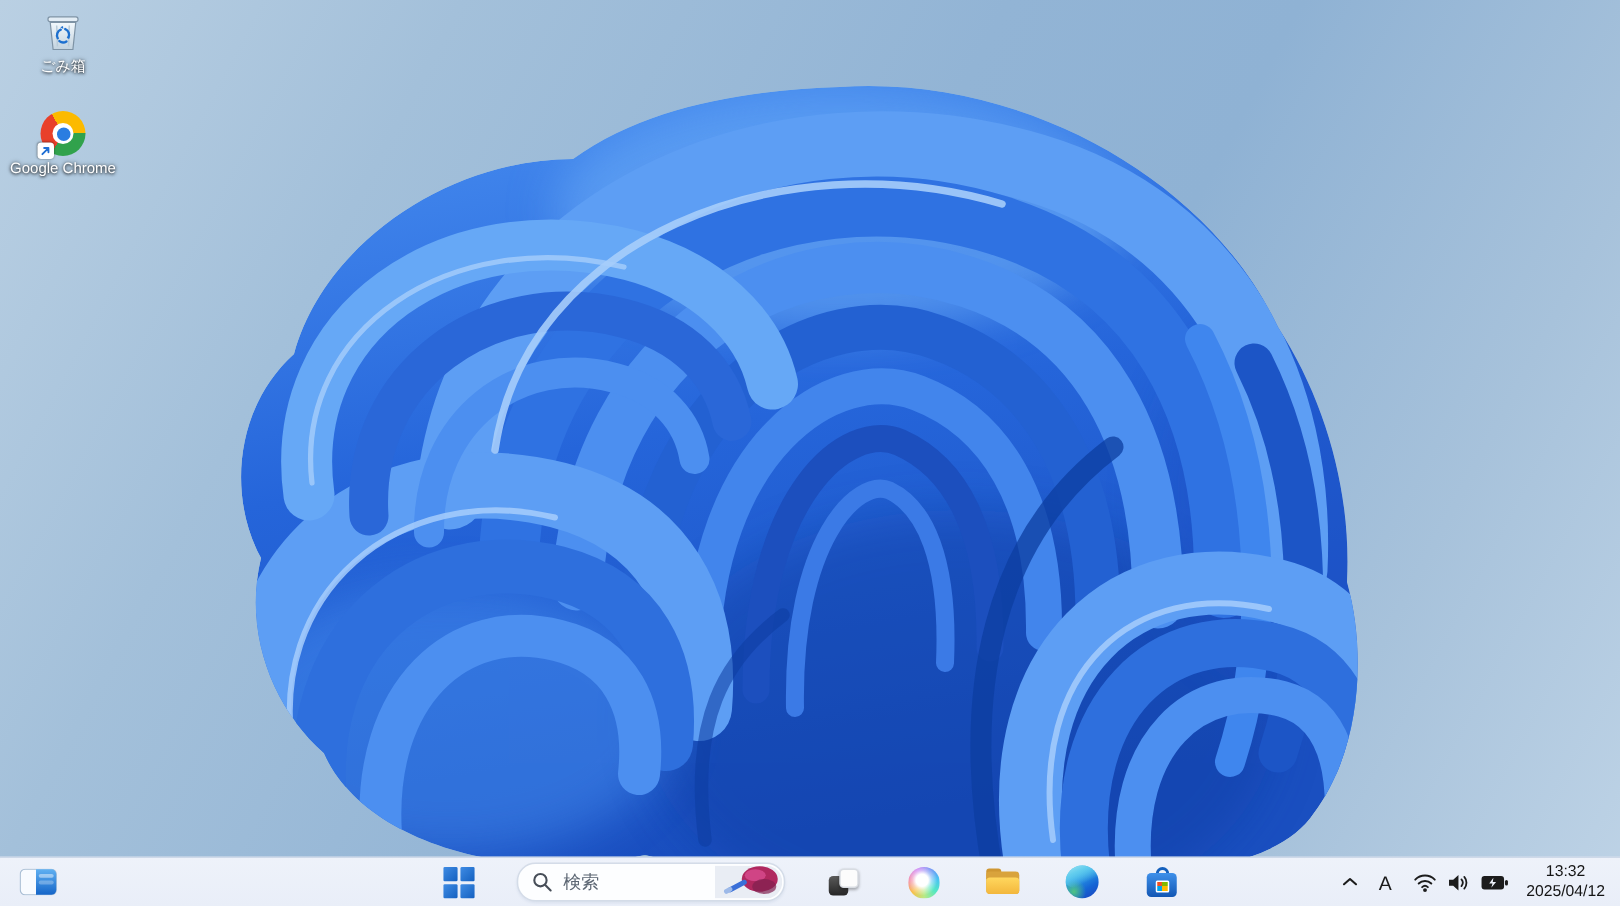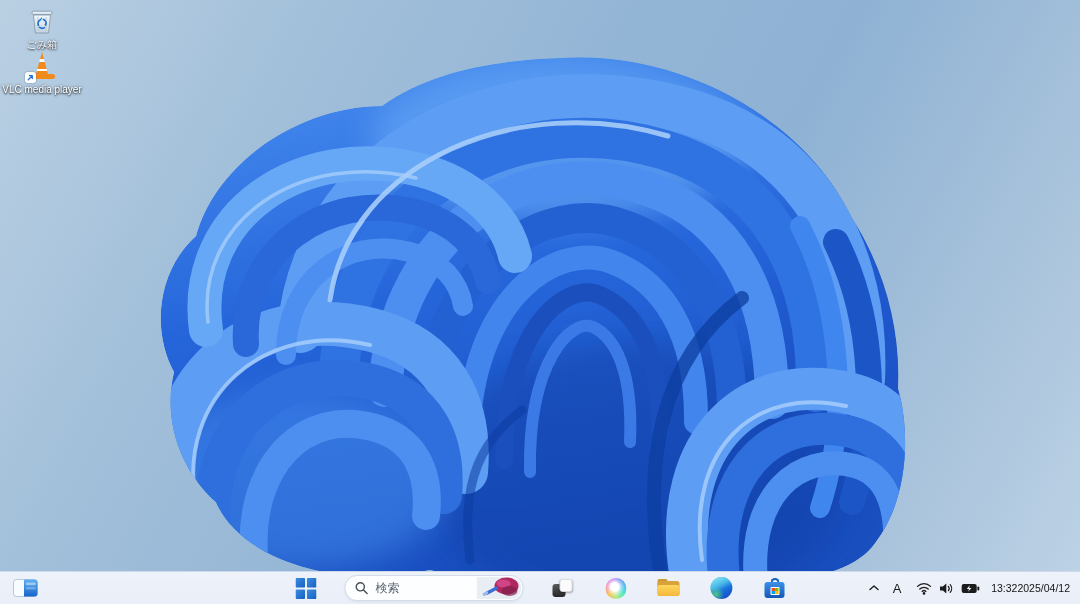--- a/index.html
+++ b/index.html
@@ -8,21 +8,21 @@
     font-family:"Liberation Sans", sans-serif;
     -webkit-font-smoothing:antialiased;
   }
   
   .desktop{
     position:absolute;inset:0;
     background:linear-gradient(118deg,#bad0e3 0%,#a3c0da 22%,#92b4d5 48%,#8fb2d4 62%,#a7c2db 82%,#bed3e6 100%);
   }
   .bloom-svg{position:absolute;left:0;top:0;}
   
-  .icon-col{position:absolute;left:6px;top:6px;display:flex;flex-direction:column;z-index:5;}
+  .icon-col{position:absolute;left:6px;top:6px;display:flex;flex-direction:column;gap:23px;z-index:5;}
   .desk-icon{width:72px;display:flex;flex-direction:column;align-items:center;cursor:default;}
   .desk-art{position:relative;width:30px;height:30px;margin-bottom:3px;}
   .desk-label{
     font-size:10px;line-height:1.2;color:#fff;text-align:center;white-space:nowrap;
     text-shadow:0 1px 2px rgba(0,0,0,.85),0 0 3px rgba(0,0,0,.5);
   }
   .shortcut-badge{
     position:absolute;left:-2px;bottom:-2px;width:11px;height:11px;background:#fff;
     border-radius:2.5px;box-shadow:0 0 1.5px rgba(0,0,0,.5);display:flex;align-items:center;justify-content:center;
   }
@@ -87,21 +87,21 @@
   .store-bag{position:absolute;left:1px;top:5px;width:20px;height:16px;border-radius:3px;
     background:linear-gradient(#3e90ea,#1257b4);}
   .store-win{position:absolute;left:6.5px;top:9.5px;width:9px;height:8px;background:#fff;border-radius:1px;}
   .store-grid{position:absolute;inset:1px;
     background:conic-gradient(#7fba00 0 25%,#ffb900 0 50%,#00a4ef 0 75%,#f25022 0 100%);}
   
   .tray-btn{height:26px;border-radius:5px;display:flex;align-items:center;justify-content:center;}
   .chev{width:22px;}
   .ime{width:24px;font-size:13px;color:#1a1a1a;}
   .status-cluster{display:flex;align-items:center;gap:7px;padding:0 7px;}
-  .clock{padding:0 6px 0 4px;text-align:left;font-size:10.5px;line-height:13px;color:#141414;}
+  .clock{padding:0 6px 0 4px;text-align:left;font-size:10.5px;line-height:13px;color:#141414;flex-direction:column;}
 </style>
 </head>
 <body>
 
 <div class="desktop">
 
   <svg class="bloom-svg" width="1080" height="604" viewBox="0 0 1080 604">
     <defs>
       <linearGradient id="bloomBase" x1="0" y1="0" x2="0.25" y2="1">
         <stop offset="0" stop-color="#4a90f2"></stop>
@@ -179,33 +179,35 @@
             <path d="M17.3 21.6 A 4 4 0 0 1 12.6 21.4"></path>
           </g>
           <path d="M13.2 12.2 L15 11.4 L15.2 13.4 Z" fill="#1d70cf"></path>
           <path d="M19.3 17.6 L19.2 19.8 L17.4 18.8 Z" fill="#1d70cf"></path>
         </svg>
       </div>
       <div class="desk-label">ごみ箱</div>
     </div>
 
 
-
     <div class="desk-icon">
       <div class="desk-art">
-        <div class="vlc-cone"></div>
-          <div class="vlc-base"></div>
+        <div class="chrome-outer">
+            <div class="chrome-white"></div>
+            <div class="chrome-blue"></div>
+          </div>
         <div class="shortcut-badge">
           <svg width="9" height="9" viewBox="0 0 10 10">
               <path d="M2.5 7.5 L7 3 M7 3 H3.8 M7 3 V6.2" stroke="#1f6fd4" stroke-width="1.4" fill="none" stroke-linecap="round"></path>
             </svg>
         </div>
       </div>
-      <div class="desk-label">VLC media player</div>
-    </div>
+      <div class="desk-label">Google Chrome</div>
+    </div>
+
 
   </div>
 </div>
 
 <div class="taskbar">
 
   <div class="tb-left">
     <div class="tb-btn">
       <svg width="25" height="18" viewBox="0 0 25 18">
         <defs>

